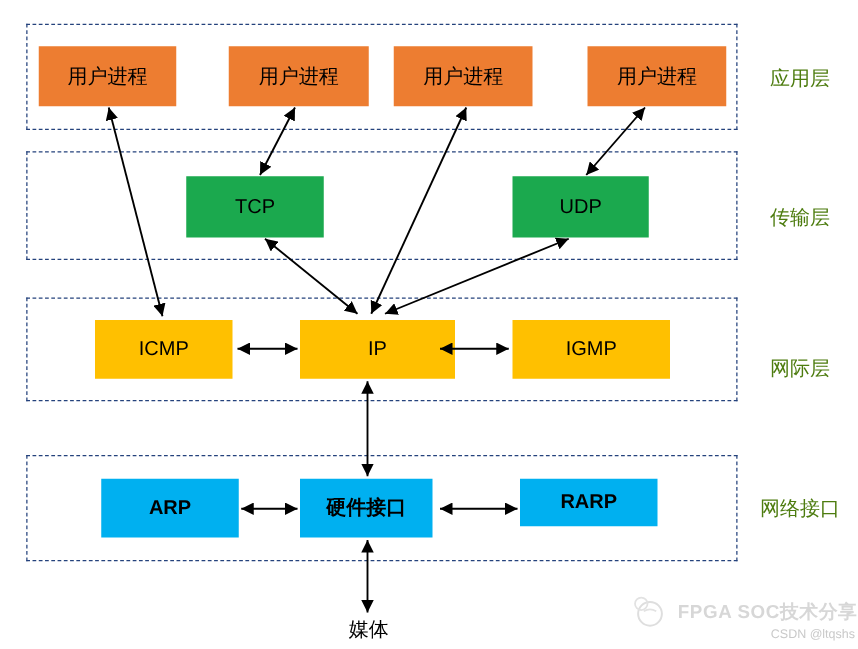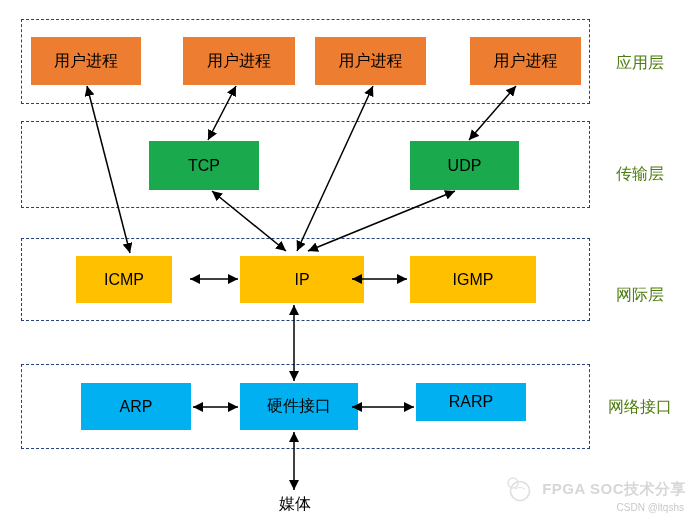--- a/index.html
+++ b/index.html
@@ -19,21 +19,21 @@
     position:absolute;border:1.6px dashed var(--layer-border);
     box-sizing:border-box;background:transparent;
   }
   .box{
     position:absolute;display:flex;align-items:center;justify-content:center;
     font-size:16px;color:#000;box-sizing:border-box;
   }
   .box.app{background:var(--application-box);}
   .box.tr{background:var(--transport-box);}
   .box.net{background:var(--internet-box);}
-  .box.link{background:var(--link-box);}
+  .box.link{background:var(--link-box);font-weight:bold;}
   .lname{
     position:absolute;left:597px;width:86px;text-align:center;
     font-size:16px;color:#4d7c0f;
   }
   .media-label{
     position:absolute;left:265px;top:494px;width:60px;text-align:center;
     font-size:16px;color:#000;
   }
   .arrows{
     position:absolute;left:0;top:0;pointer-events:none;
@@ -76,34 +76,34 @@
     <span>用户进程</span>
   </div>
 
   <div class="box tr" style="left:149px;top:141px;width:110px;height:49px">
     <span>TCP</span>
   </div>
   <div class="box tr" style="left:410px;top:141px;width:109px;height:49px">
     <span>UDP</span>
   </div>
 
-  <div class="box net" style="left:76px;top:256px;width:96px;height:47px">
+  <div class="box net" style="left:76px;top:256px;width:110px;height:47px">
     <span>ICMP</span>
   </div>
   <div class="box net" style="left:240px;top:256px;width:124px;height:47px">
     <span>IP</span>
   </div>
   <div class="box net" style="left:410px;top:256px;width:126px;height:47px">
     <span>IGMP</span>
   </div>
 
   <div class="box link" style="left:81px;top:383px;width:110px;height:47px">
     <span>ARP</span>
   </div>
-  <div class="box link" style="left:240px;top:383px;width:118px;height:47px">
+  <div class="box link" style="left:240px;top:383px;width:106px;height:47px">
     <span>硬件接口</span>
   </div>
   <div class="box link" style="left:416px;top:383px;width:110px;height:38px">
     <span>RARP</span>
   </div>
 
   <div class="lname" style="top:53px">应用层</div>
   <div class="lname" style="top:164px">传输层</div>
   <div class="lname" style="top:285px">网际层</div>
   <div class="lname" style="top:397px">网络接口</div>

